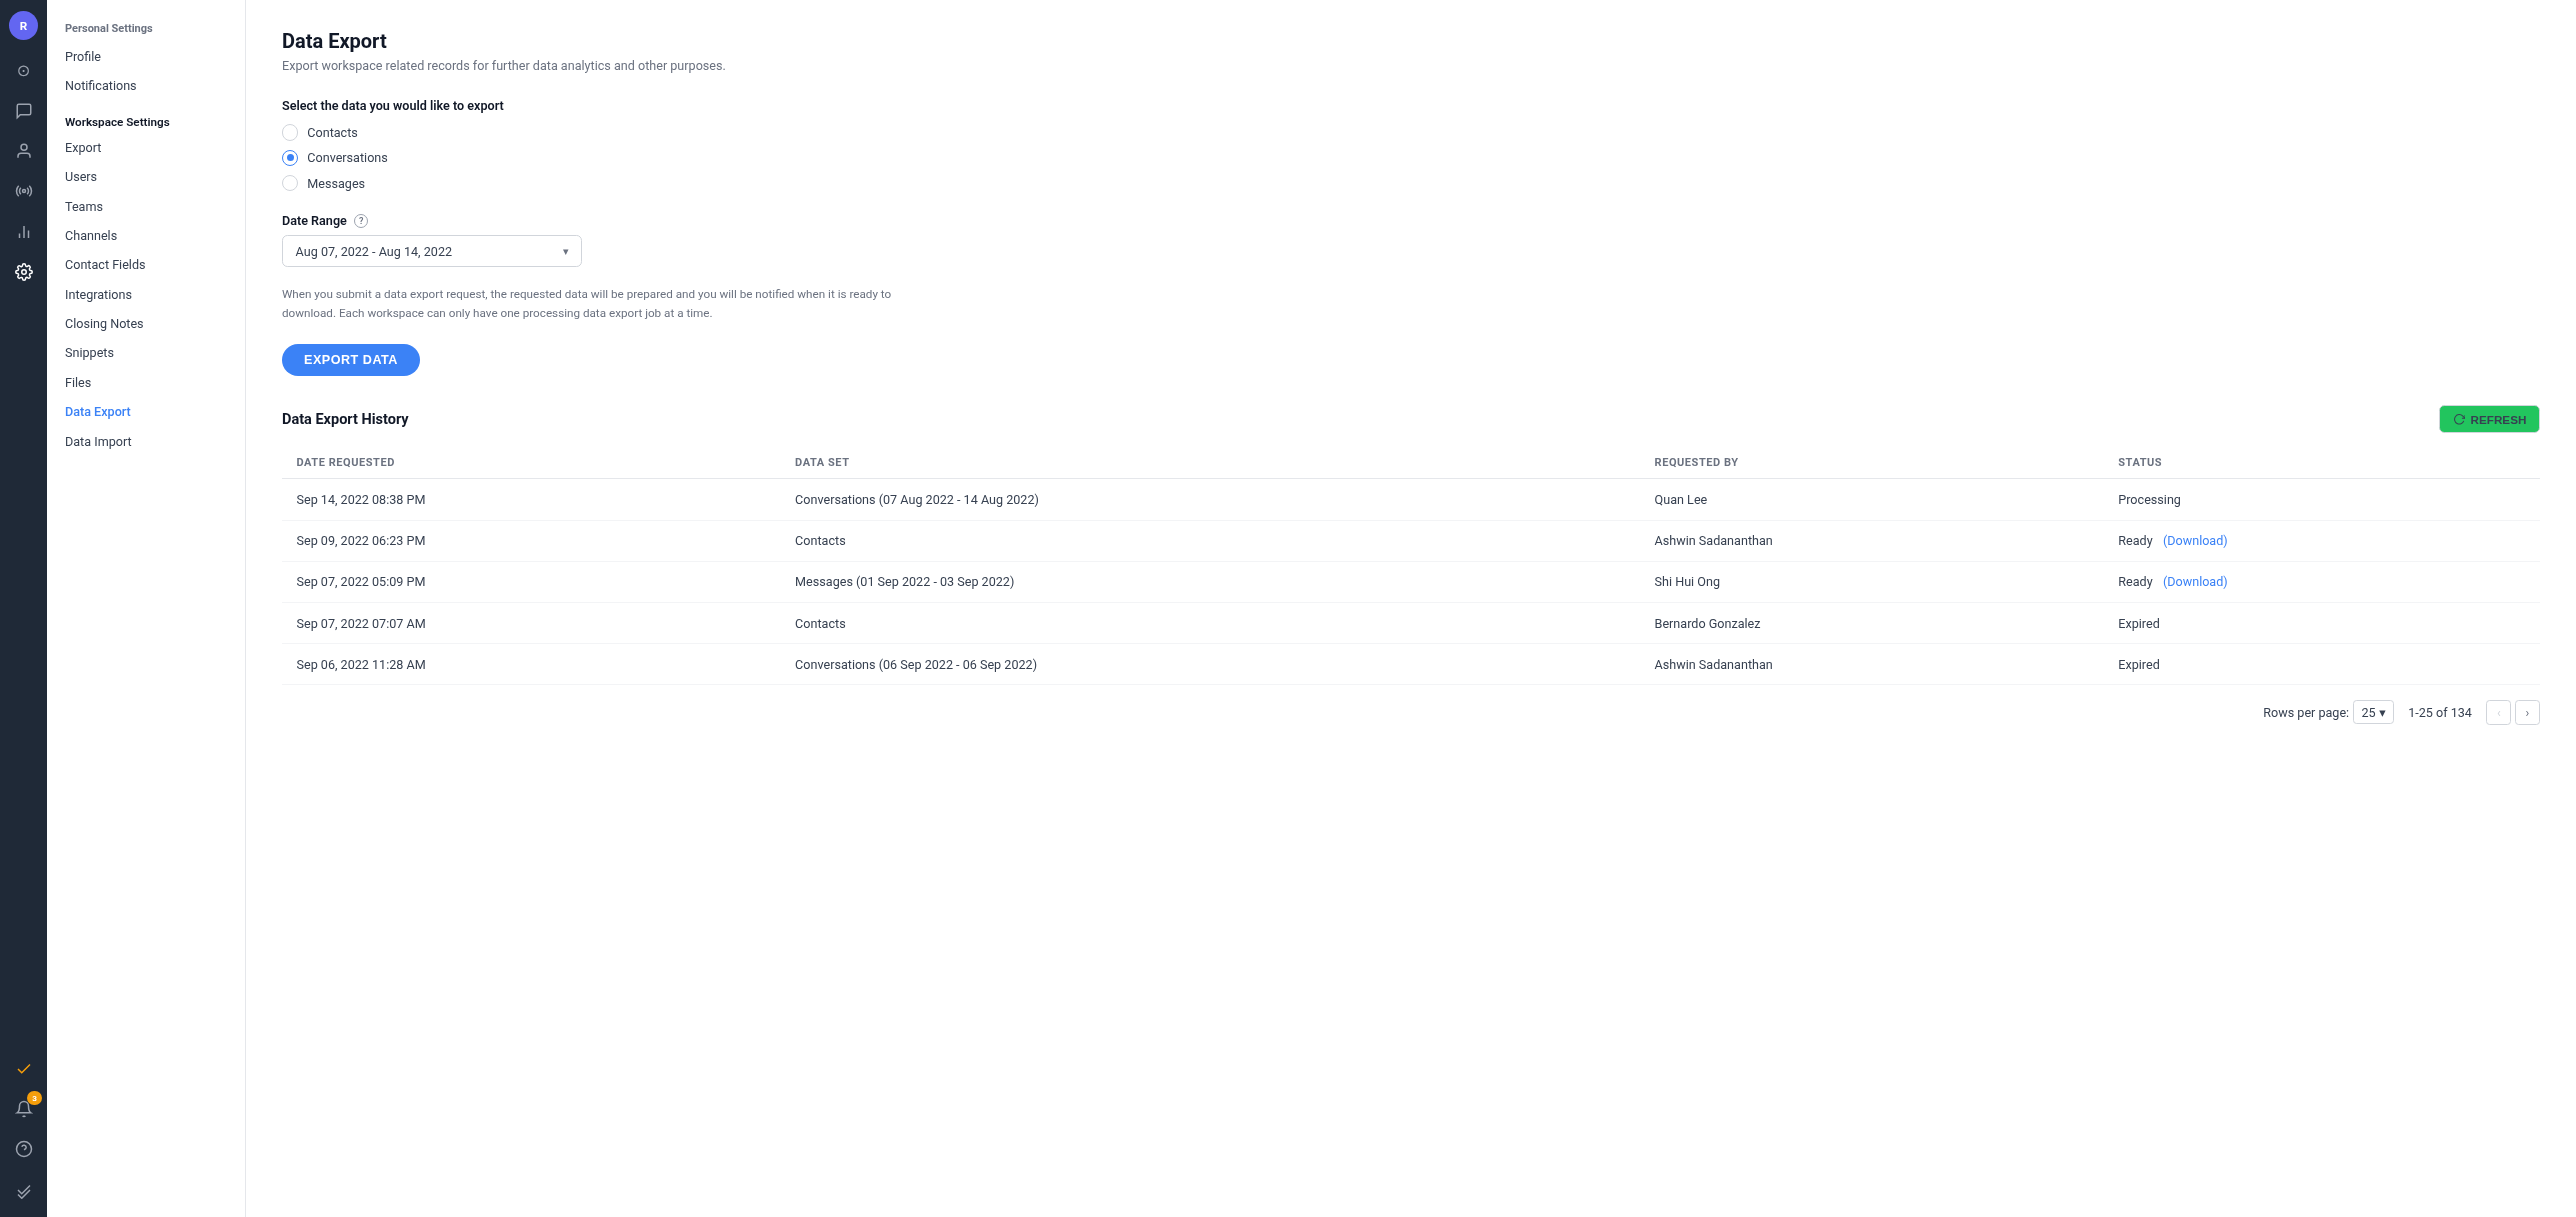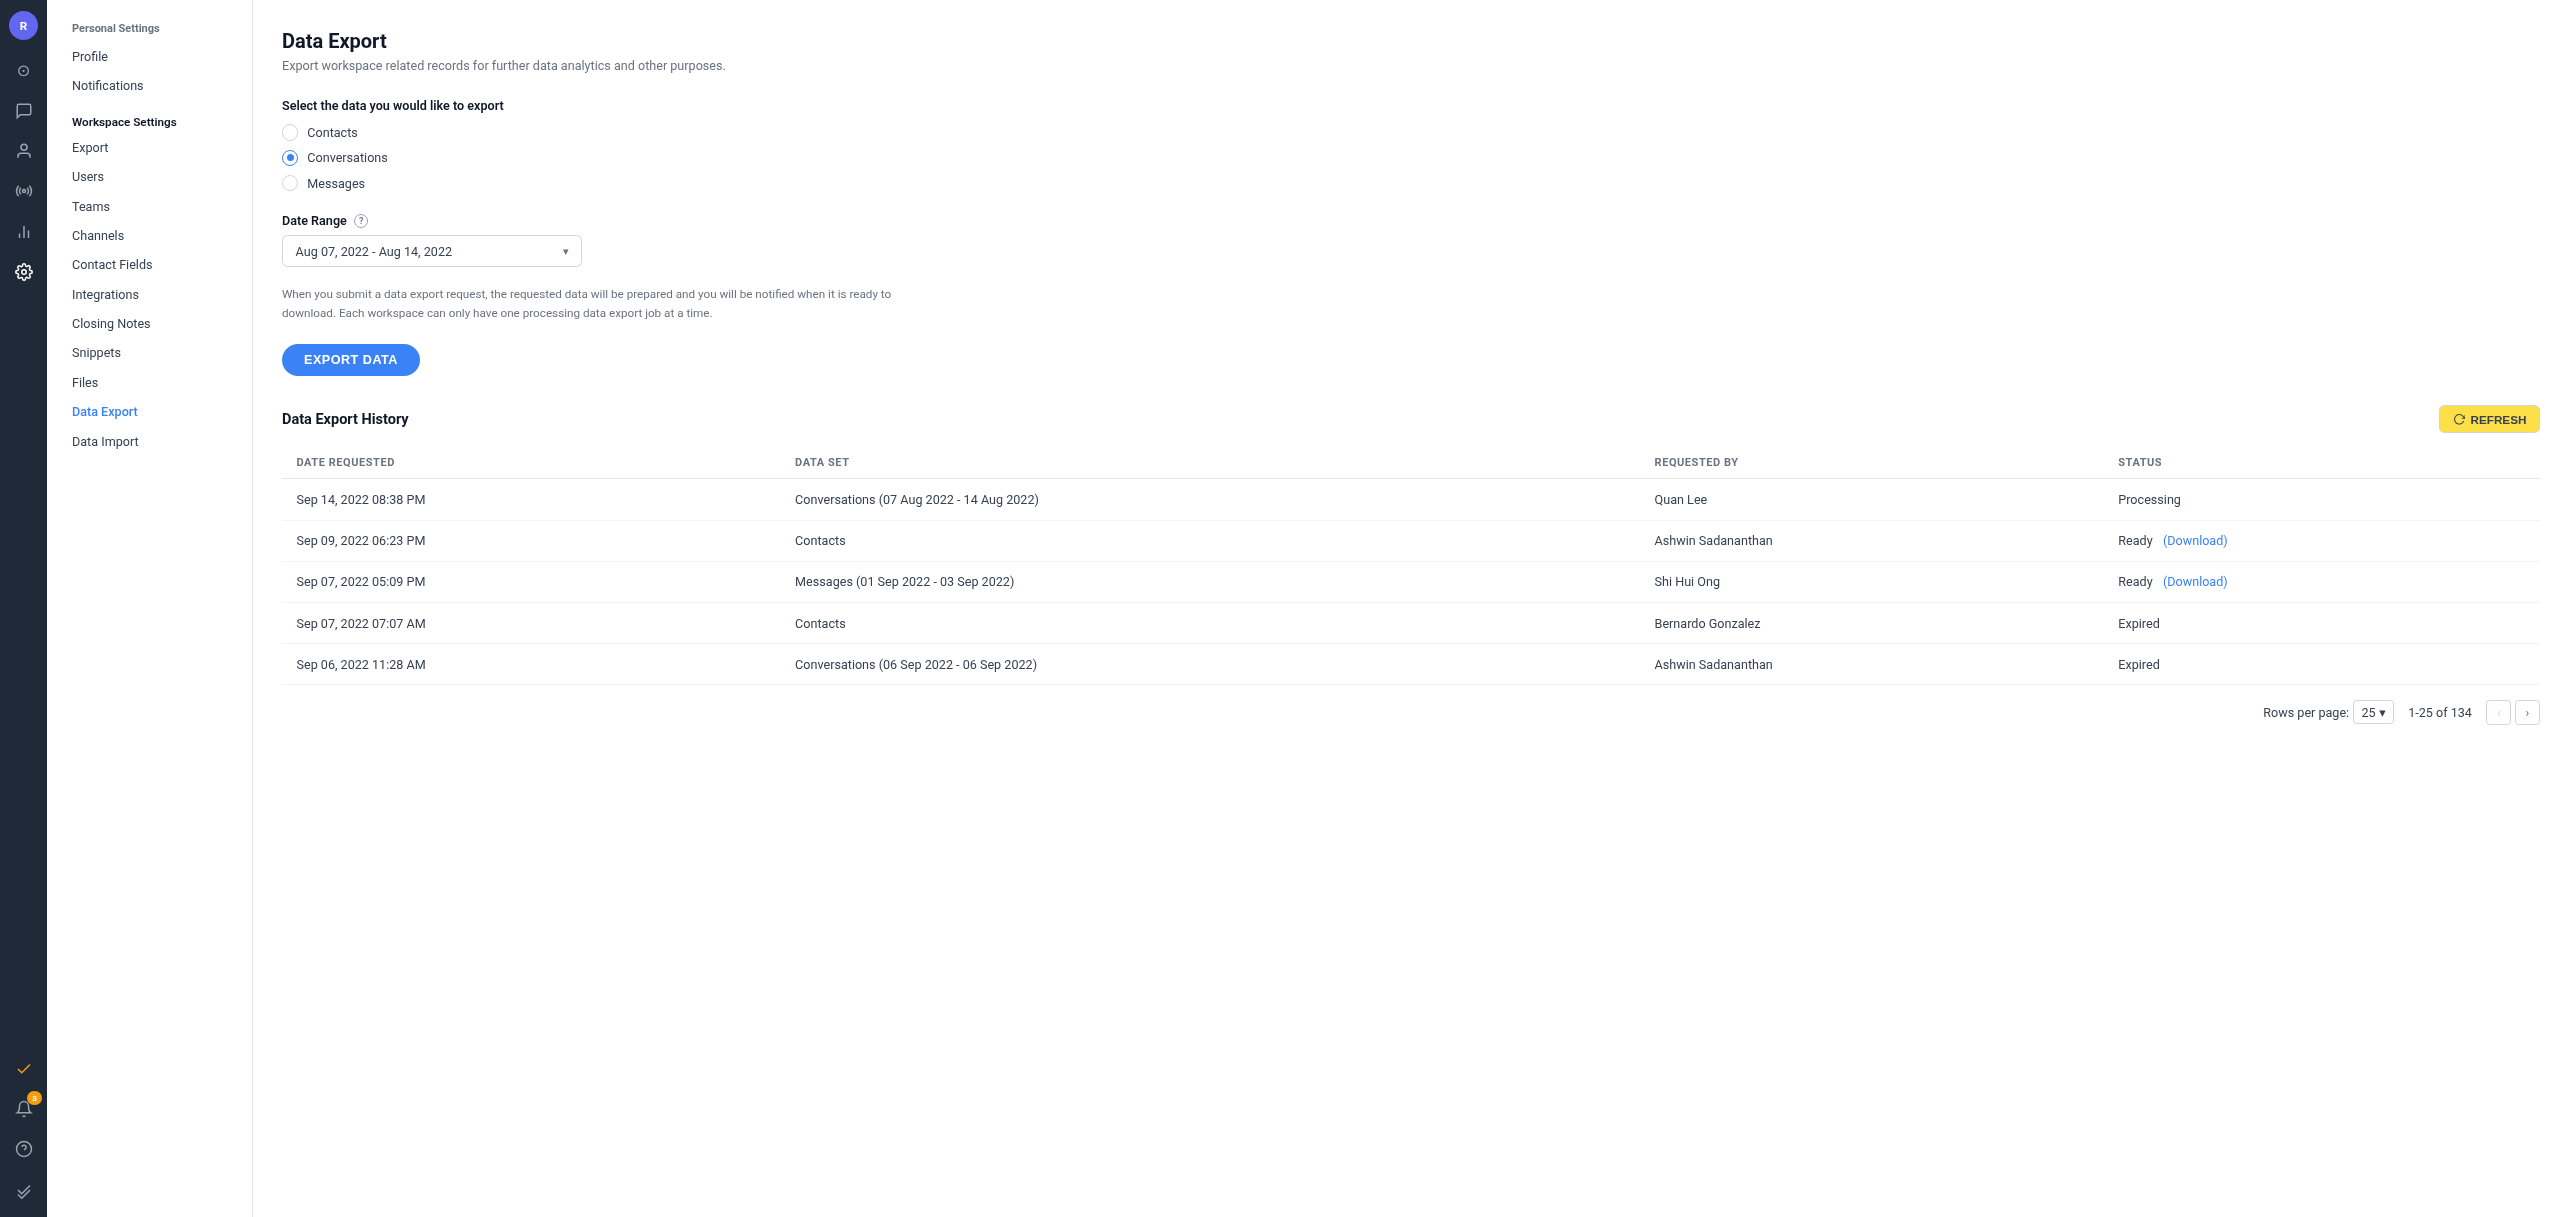--- a/index.html
+++ b/index.html
@@ -36,21 +36,21 @@
       width: 14.5px; height: 14.5px; font-size: 8.1px; display: flex; align-items: center; justify-content: center; font-weight: 700;
     }
 
     
     .sidebar {
       width: 199px;
       background: #fff;
       border-right: 0.9px solid #e5e7eb;
       padding: 18px 0;
       position: fixed;
-      left: 54px; top: 0; bottom: 0;
+      left: 47px; top: 0; bottom: 0;
       overflow-y: auto;
     }
     .sidebar-section-title {
       font-size: 11px; font-weight: 700; color: #6b7280;
       padding: 3.6px 18px 7.2px; text-transform: none;
     }
     .sidebar-item {
       padding: 7.2px 18px; cursor: pointer; color: #374151; font-size: 12.6px;
       display: block; text-decoration: none;
     }
@@ -106,21 +106,21 @@
       background: #3b82f6; color: #fff; border: none; border-radius: 22px;
       padding: 9px 22px; font-size: 12.6px; font-weight: 600; cursor: pointer; letter-spacing: 0.5px;
     }
 
     .section-divider { margin: 29px 0 18px; }
     .history-header { display: flex; align-items: center; justify-content: space-between; margin-bottom: 14.5px; }
     .history-title { font-size: 14.5px; font-weight: 700; color: #111827; }
     .refresh-btn {
       display: flex; align-items: center; gap: 5.4px;
       border: 0.9px solid #d1d5db; border-radius: 5.4px; padding: 6.3px 12.6px;
-      cursor: pointer; font-size: 11.7px; font-weight: 600; color: #374151; background: #fde047;
+      cursor: pointer; font-size: 11.7px; font-weight: 600; color: #374151; background: #22c55e;
     }
 
     table { width: 100%; border-collapse: collapse; }
     thead th {
       text-align: left; font-size: 11px; font-weight: 700; color: #6b7280;
       padding: 9px 14.5px; border-bottom: 0.9px solid #e5e7eb; text-transform: uppercase; letter-spacing: 0.05em;
     }
     tbody tr { border-bottom: 0.9px solid #f3f4f6; }
     tbody td { padding: 12.6px 14.5px; font-size: 12.6px; color: #374151; }
     .download-link { color: #3b82f6; cursor: pointer; text-decoration: none; margin-left: 7.2px; }

